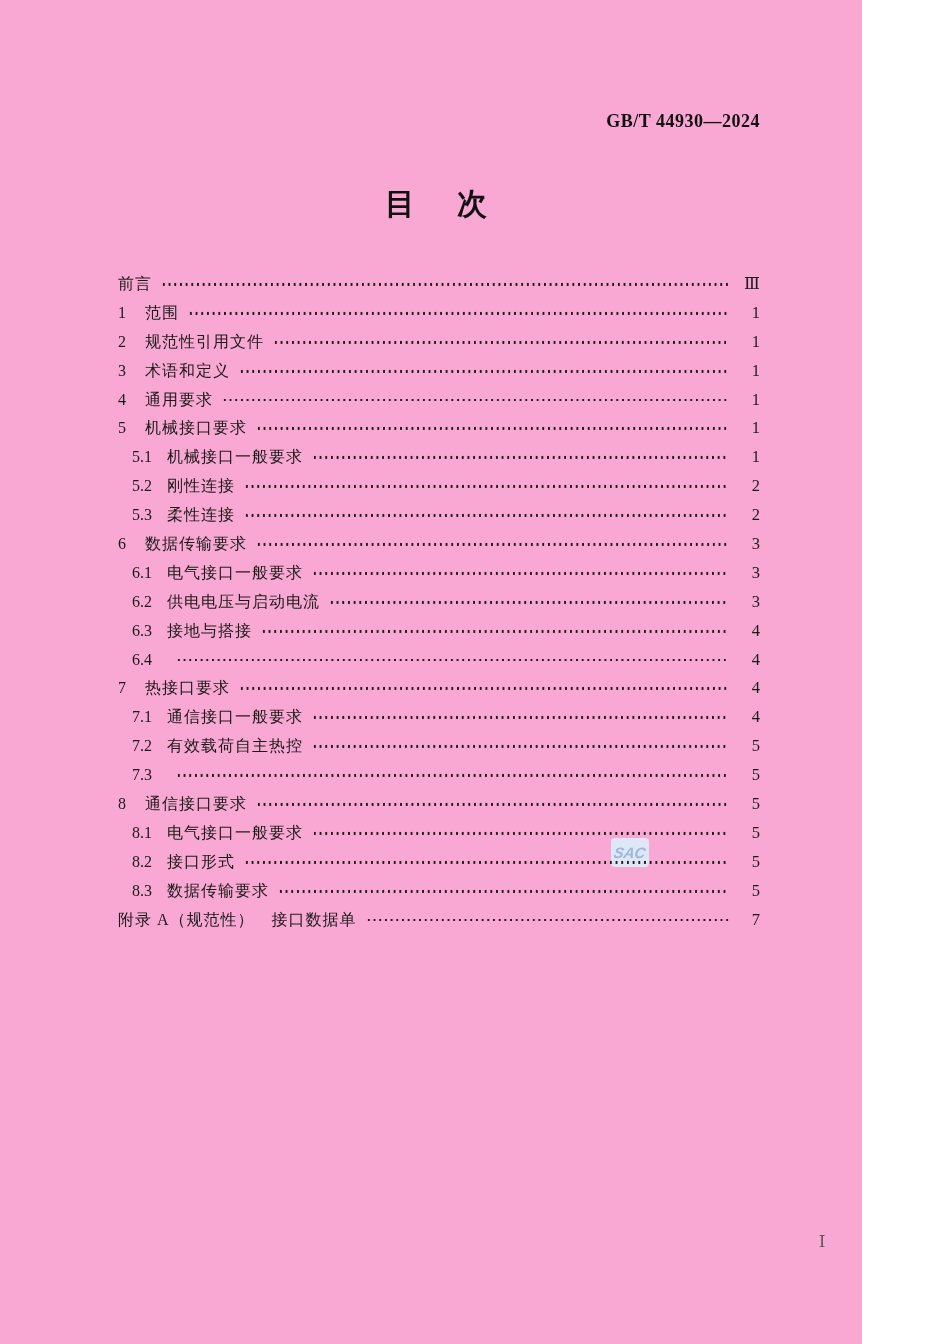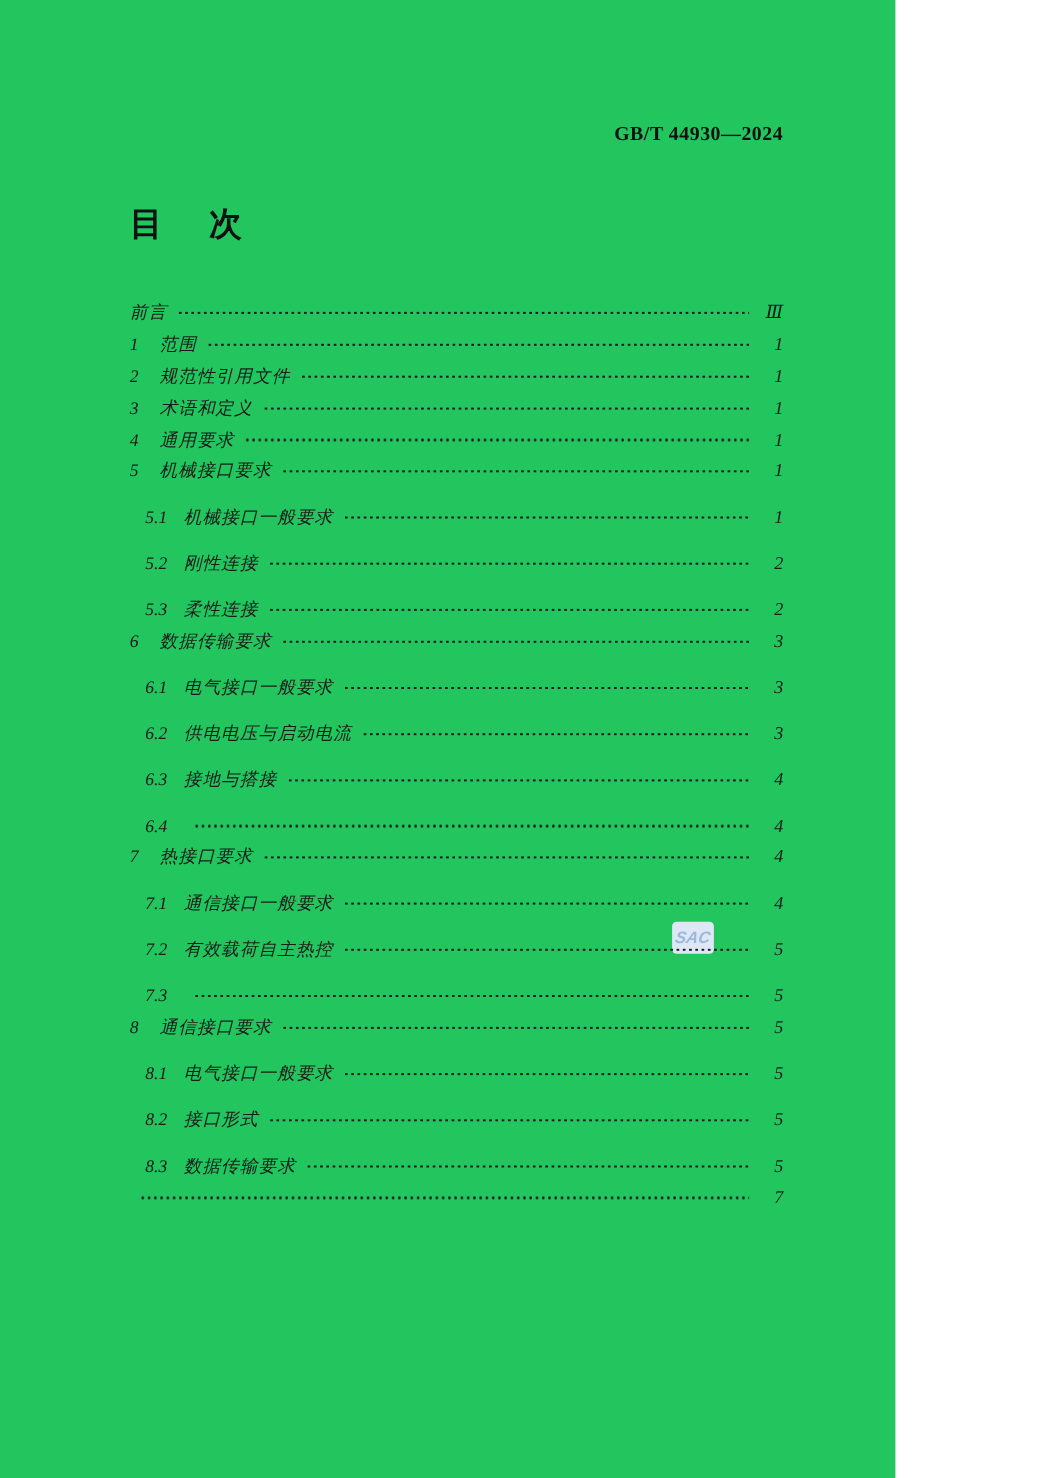--- a/index.html
+++ b/index.html
@@ -1,63 +1,64 @@
 <!DOCTYPE html>
 <html><head>
 <meta charset="utf-8">
 <style>
   html, body { margin: 0; padding: 0; background: #ffffff; }
   .page {
     position: relative;
     width: 814px;
     height: 1344px;
-    background: #22c55e;
+    background: #f9a8d4;
     font-family: "Liberation Serif", "DejaVu Serif", serif;
     color: #1a1a1a;
     overflow: hidden;
+    padding-left: 48px;
   }
   .doc-header {
     position: absolute;
     top: 111px;
     right: 102px;
     font-family: "Liberation Serif", "DejaVu Serif", serif;
     font-weight: 700;
     font-size: 18px;
     letter-spacing: 0.5px;
     color: #111;
     white-space: nowrap;
   }
   .doc-title {
     position: absolute;
     top: 184px;
     left: 118px;
     right: 102px;
+    text-align: center;
     font-family: "Liberation Sans", "DejaVu Sans", sans-serif;
     font-weight: 700;
     font-size: 30px;
     letter-spacing: 6px;
     color: #111;
   }
   .toc {
     position: absolute;
     top: 270px;
     left: 118px;
     right: 102px;
     z-index: 1;
   }
   .toc-row {
     display: flex;
     align-items: baseline;
     height: 28.9px;
     line-height: 28.9px;
     font-size: 16px;
     white-space: nowrap;
-    font-style: italic;
-  }
-  .toc-row.sub { padding-left: 14px; margin-top: 13px; }
+  }
+  .toc-row.sub { padding-left: 14px; }
   .toc-num {
     display: inline-block;
     min-width: 27px;
     font-size: 16px;
   }
   .toc-row.sub .toc-num { min-width: 35px; }
   .toc-num:empty { display: none; }
   .toc-label { font-size: 16px; letter-spacing: 1px; }
   .toc-leader {
     flex: 1;
@@ -242,20 +243,21 @@
         <span class="toc-leader"></span>
         <span class="toc-page">5</span>
       </div>
       <div class="toc-row sub">
         <span class="toc-num">8.3</span>
         <span class="toc-label">数据传输要求</span>
         <span class="toc-leader"></span>
         <span class="toc-page">5</span>
       </div>
       <div class="toc-row">
+        <span class="toc-label">附录 A（规范性）　接口数据单</span>
         <span class="toc-leader"></span>
         <span class="toc-page">7</span>
       </div>
     </div>
 
   <div class="footer-page-num">Ⅰ</div>
 
 </div>
 
 </body></html>

